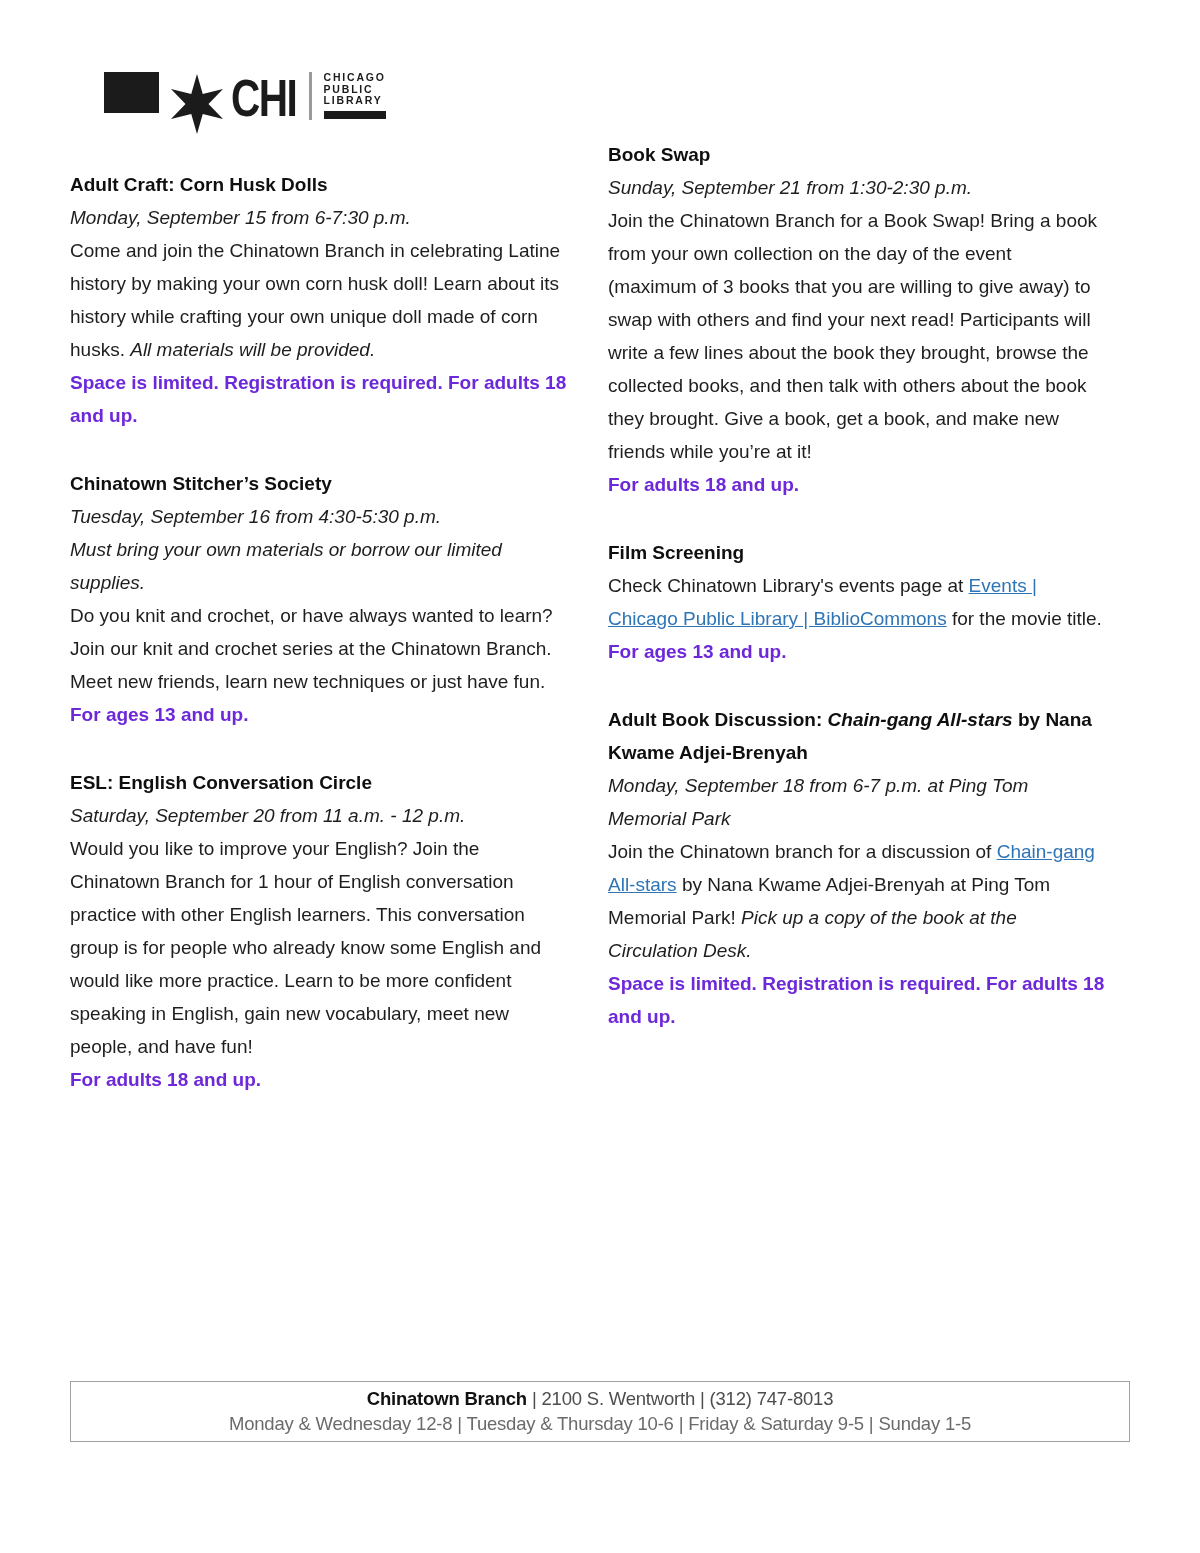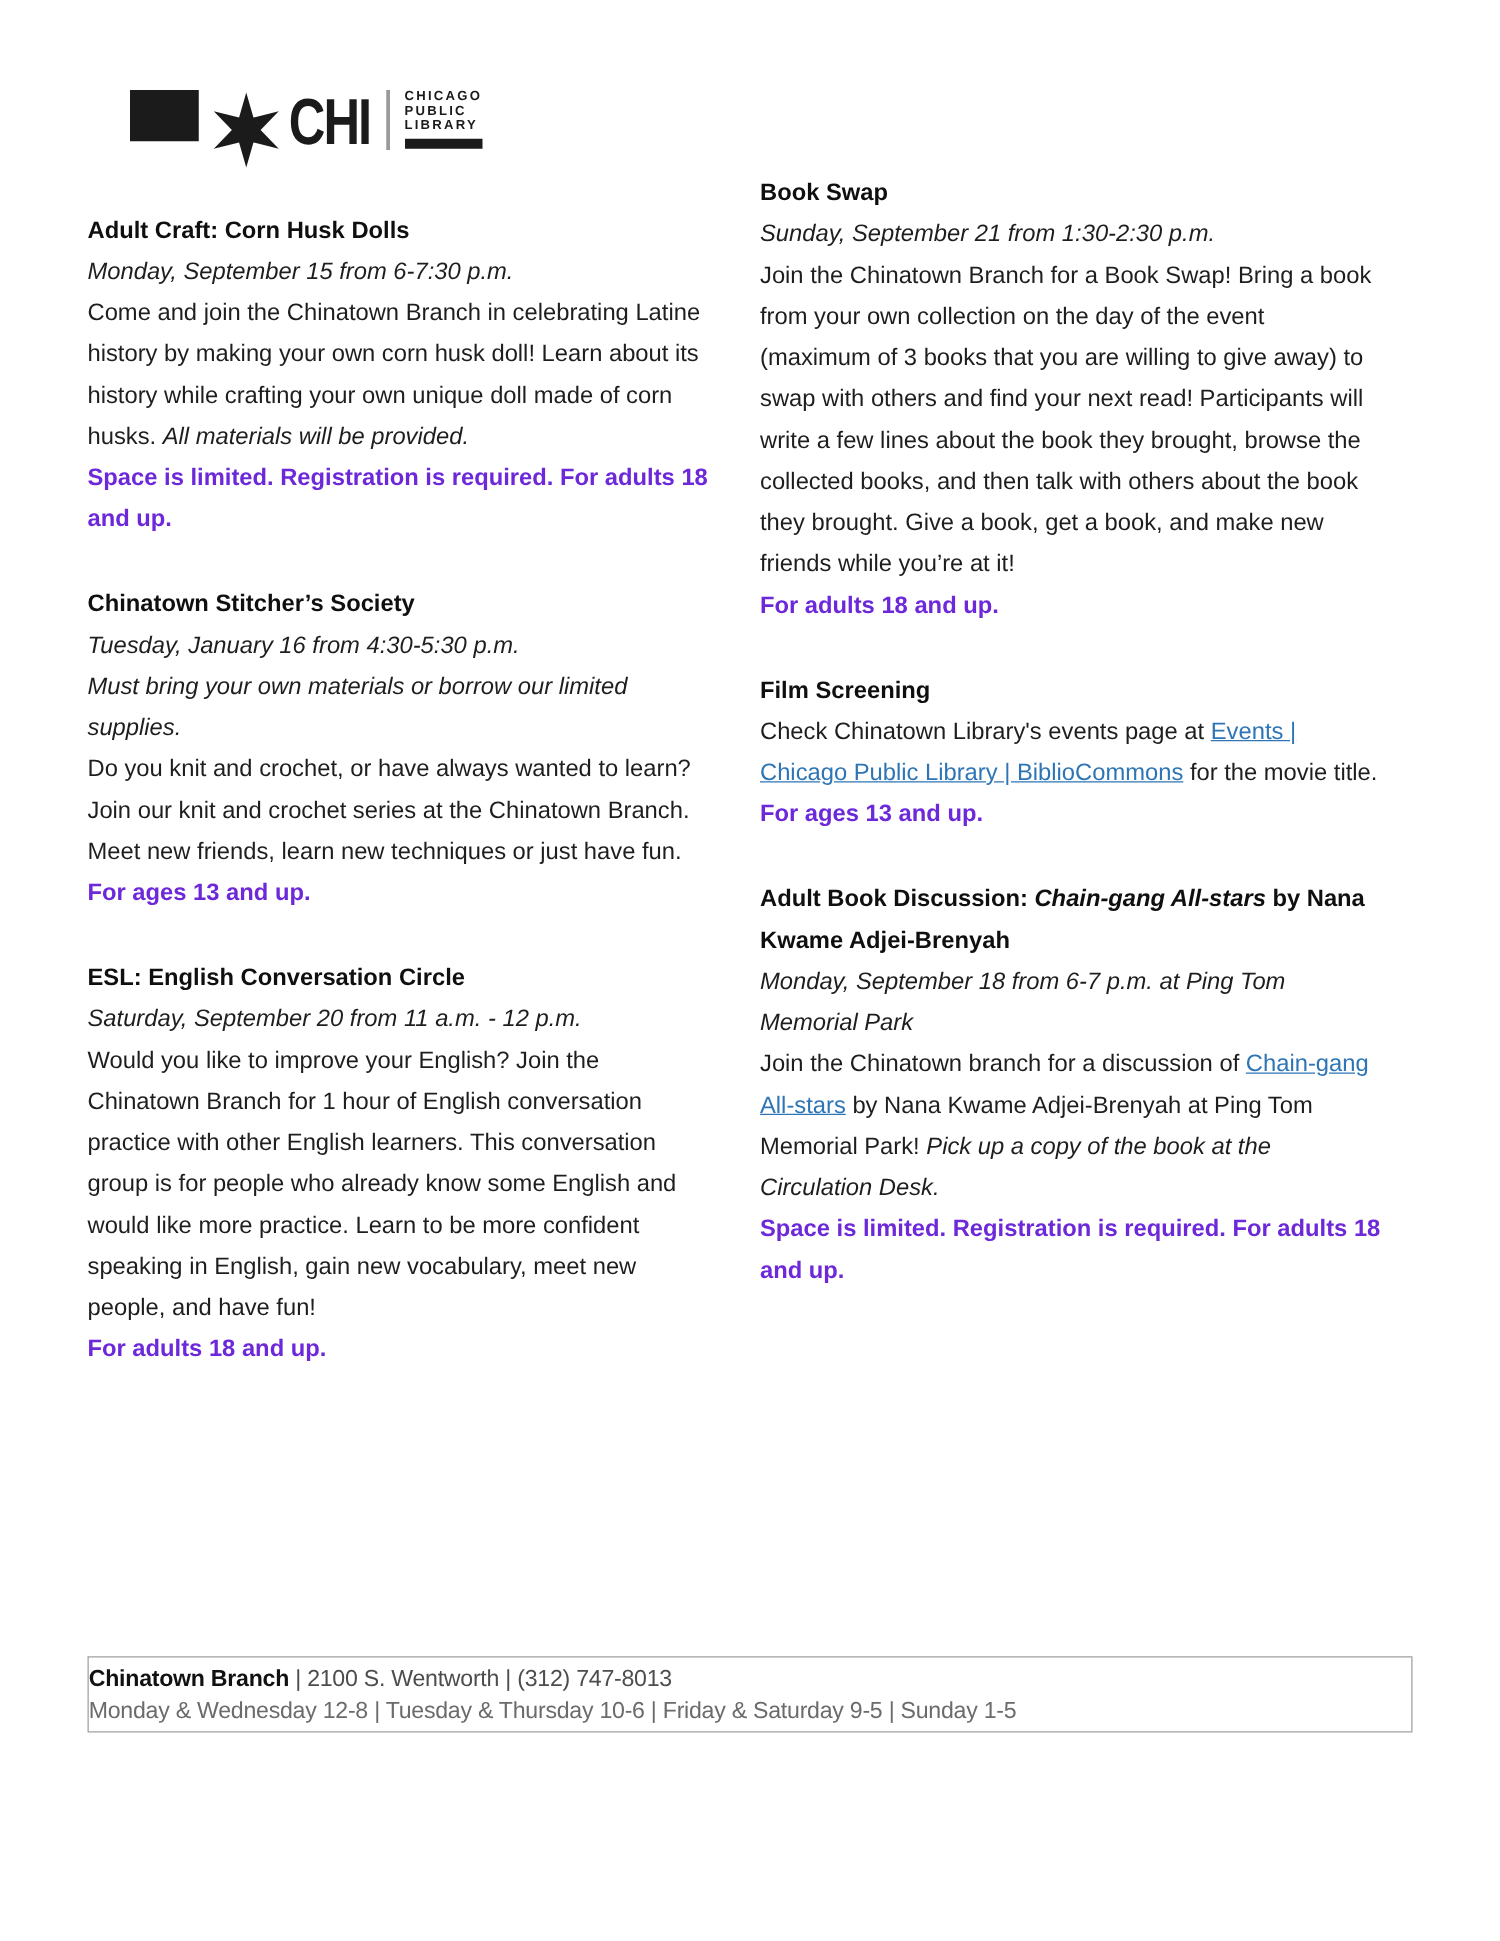--- a/index.html
+++ b/index.html
@@ -90,24 +90,24 @@
   a.link {
     color: #2E75B6;
     text-decoration: underline;
     cursor: pointer;
   }
 
   
   .footer-box {
     position: absolute;
     left: 70px;
-    top: 1325px;
+    top: 1381px;
     width: 1058px;
     border: 1px solid #a0a0a0;
-    text-align: left;
+    text-align: center;
     padding: 4px 0 5px 0;
     letter-spacing: -0.2px;
   }
   .footer-box p { margin: 0; line-height: 25px; }
   .f1 { font-size: 18.5px; color: #4d4d4d; }
   .f1 .fb { color: #111111; }
   .f2 { font-size: 18.5px; color: #6b6b6b; }
   .fb { font-weight: 700; }
   .footer-info {
     position: absolute;
@@ -147,21 +147,21 @@
 
     <section class="event">
       <p class="title">Adult Craft: Corn Husk Dolls</p>
       <p class="date">Monday, September 15 from 6-7:30 p.m.</p>
       <p class="body"><span>Come and join the Chinatown Branch in celebrating Latine history by making your own corn husk doll! Learn about its history while crafting your own unique doll made of corn husks. </span><span class="it">All materials will be provided.</span></p>
       <p class="note">Space is limited. Registration is required. For adults 18 and up.</p>
     </section>
 
     <section class="event">
       <p class="title">Chinatown Stitcher’s Society</p>
-      <p class="date">Tuesday, January 16 from 4:30-5:30 p.m.</p>
+      <p class="date">Tuesday, September 16 from 4:30-5:30 p.m.</p>
       <p class="body it">Must bring your own materials or borrow our limited supplies.</p>
       <p class="body">Do you knit and crochet, or have always wanted to learn? Join our knit and crochet series at the Chinatown Branch. Meet new friends, learn new techniques or just have fun.</p>
       <p class="note">For ages 13 and up.</p>
     </section>
 
     <section class="event">
       <p class="title">ESL: English Conversation Circle</p>
       <p class="date">Saturday, September 20 from 11 a.m. - 12 p.m.</p>
       <p class="body">Would you like to improve your English? Join the Chinatown Branch for 1 hour of English conversation practice with other English learners. This conversation group is for people who already know some English and would like more practice. Learn to be more confident speaking in English, gain new vocabulary, meet new people, and have fun!</p>
       <p class="note">For adults 18 and up.</p>

